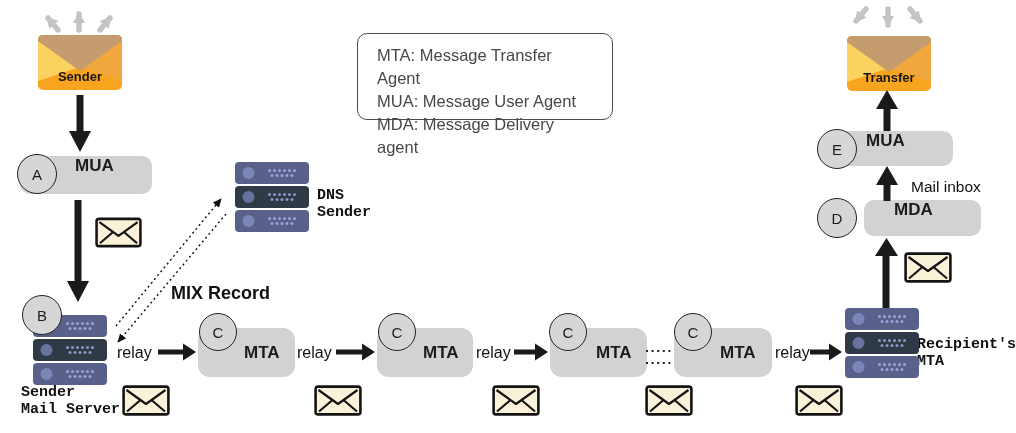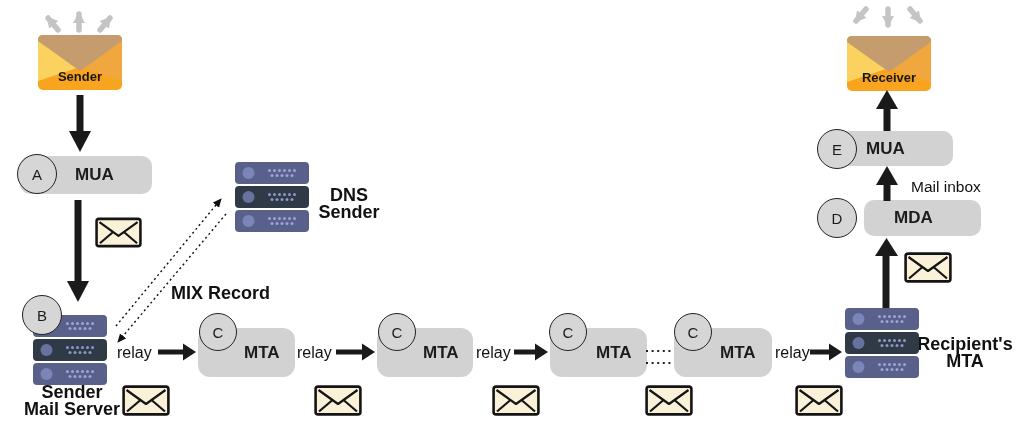--- a/index.html
+++ b/index.html
@@ -1,26 +1,26 @@
 <!DOCTYPE html>
 <html><head>
 <meta charset="utf-8">
 <style>
   html,body{margin:0;padding:0;background:#fff;}
   .canvas{position:relative;width:1016px;height:433px;background:#ffffff;overflow:hidden;
           font-family:"Liberation Sans",sans-serif;color:#1a1a1a;}
   .abs{position:absolute;}
-  .pill{position:absolute;background:#d2d2d2;border-radius:10px;display:flex;align-items:center;
+  .pill{position:absolute;background:#d2d2d2;border-radius:10px;display:flex;align-items:flex-start;
         font-weight:bold;font-size:17px;color:#1c1c1c;box-sizing:border-box;}
   .mtabox{position:absolute;background:#d2d2d2;border-radius:12px;display:flex;align-items:center;
           font-weight:bold;font-size:17px;color:#1c1c1c;box-sizing:border-box;}
   .badge{position:absolute;border-radius:50%;background:#d6d6d6;border:1.6px solid #222;
          display:flex;align-items:center;justify-content:center;font-size:15px;color:#1c1c1c;
          box-sizing:border-box;z-index:5;}
-  .lbl{position:absolute;font-size:18px;line-height:17px;text-align:center;color:#111;font-weight:bold;}
+  .lbl{position:absolute;font-size:15px;line-height:17px;color:#111;font-weight:bold;font-family:Liberation Mono, monospace;}
   .txt{position:absolute;font-size:16px;color:#111;}
   .legend{position:absolute;border:1.6px solid #4d4d4d;border-radius:10px;background:#fff;
           font-size:16.5px;line-height:23px;color:#484848;padding:10px 14px 10px 19px;box-sizing:border-box;}
   .envbig{position:absolute;}
   .env-label{position:absolute;left:0;right:0;bottom:6px;text-align:center;font-size:13px;
              font-weight:bold;color:#161616;}
 </style>
 </head>
 <body>
 
@@ -176,20 +176,25 @@
       <use href="#slab-dark" y="24"></use>
       <use href="#slab-light" y="48"></use>
   </svg>
   <div class="lbl" style="left:317px;top:187px;width:64px">
     <div>DNS</div>
     <div>Sender</div>
   </div>
 
   <div class="txt" style="left:171px;top:283px;font-size:18px;font-weight:bold">MIX Record</div>
 
+  <div class="legend" style="left:357px;top:33px;width:256px;height:87px">
+    <div>MTA: Message Transfer Agent</div>
+    <div>MUA: Message User Agent</div>
+    <div>MDA: Message Delivery agent</div>
+  </div>
 
   <div class="txt" style="left:117px;top:344px;width:34px;text-align:center">relay</div>
   <div class="txt" style="left:297px;top:344px;width:34px;text-align:center">relay</div>
   <div class="txt" style="left:476px;top:344px;width:34px;text-align:center">relay</div>
   <div class="txt" style="left:775px;top:344px;width:34px;text-align:center">relay</div>
 
   <div class="mtabox" style="left:198px;top:328px;width:97px;height:49px;padding-left:46px">
     <span>MTA</span>
   </div>
   <div class="badge" style="left:199px;top:313px;width:38px;height:38px">
@@ -281,16 +286,16 @@
     <span>E</span>
   </div>
 
   <div class="envbig" style="left:847px;top:36px;width:84px;height:55px">
     <svg width="84" height="55" viewBox="0 0 84 55">
       <rect width="84" height="55" rx="5" fill="#F9A41E"></rect>
       <polygon points="0,2 42,32 0,46" fill="#FBD15F"></polygon>
       <polygon points="84,2 42,32 84,46" fill="#EFA73E"></polygon>
       <path d="M5,0 L79,0 Q84,0 84,5 L84,6 L42,36 L0,6 L0,5 Q0,0 5,0 Z" fill="#C59C6D"></path>
     </svg>
-    <span class="env-label">Receiver</span>
+    <span class="env-label">Transfer</span>
   </div>
 
 </div>
 
 </body></html>

